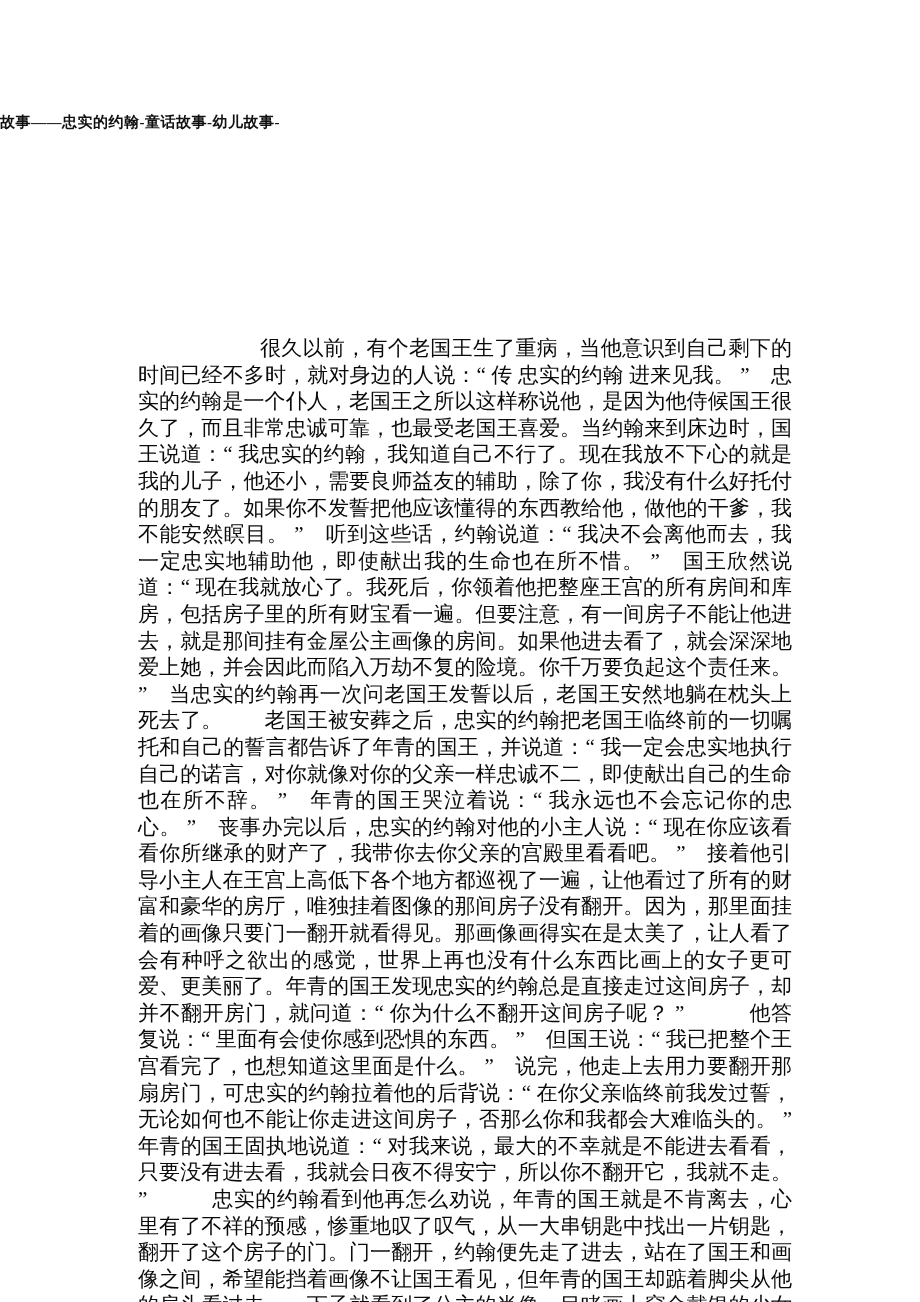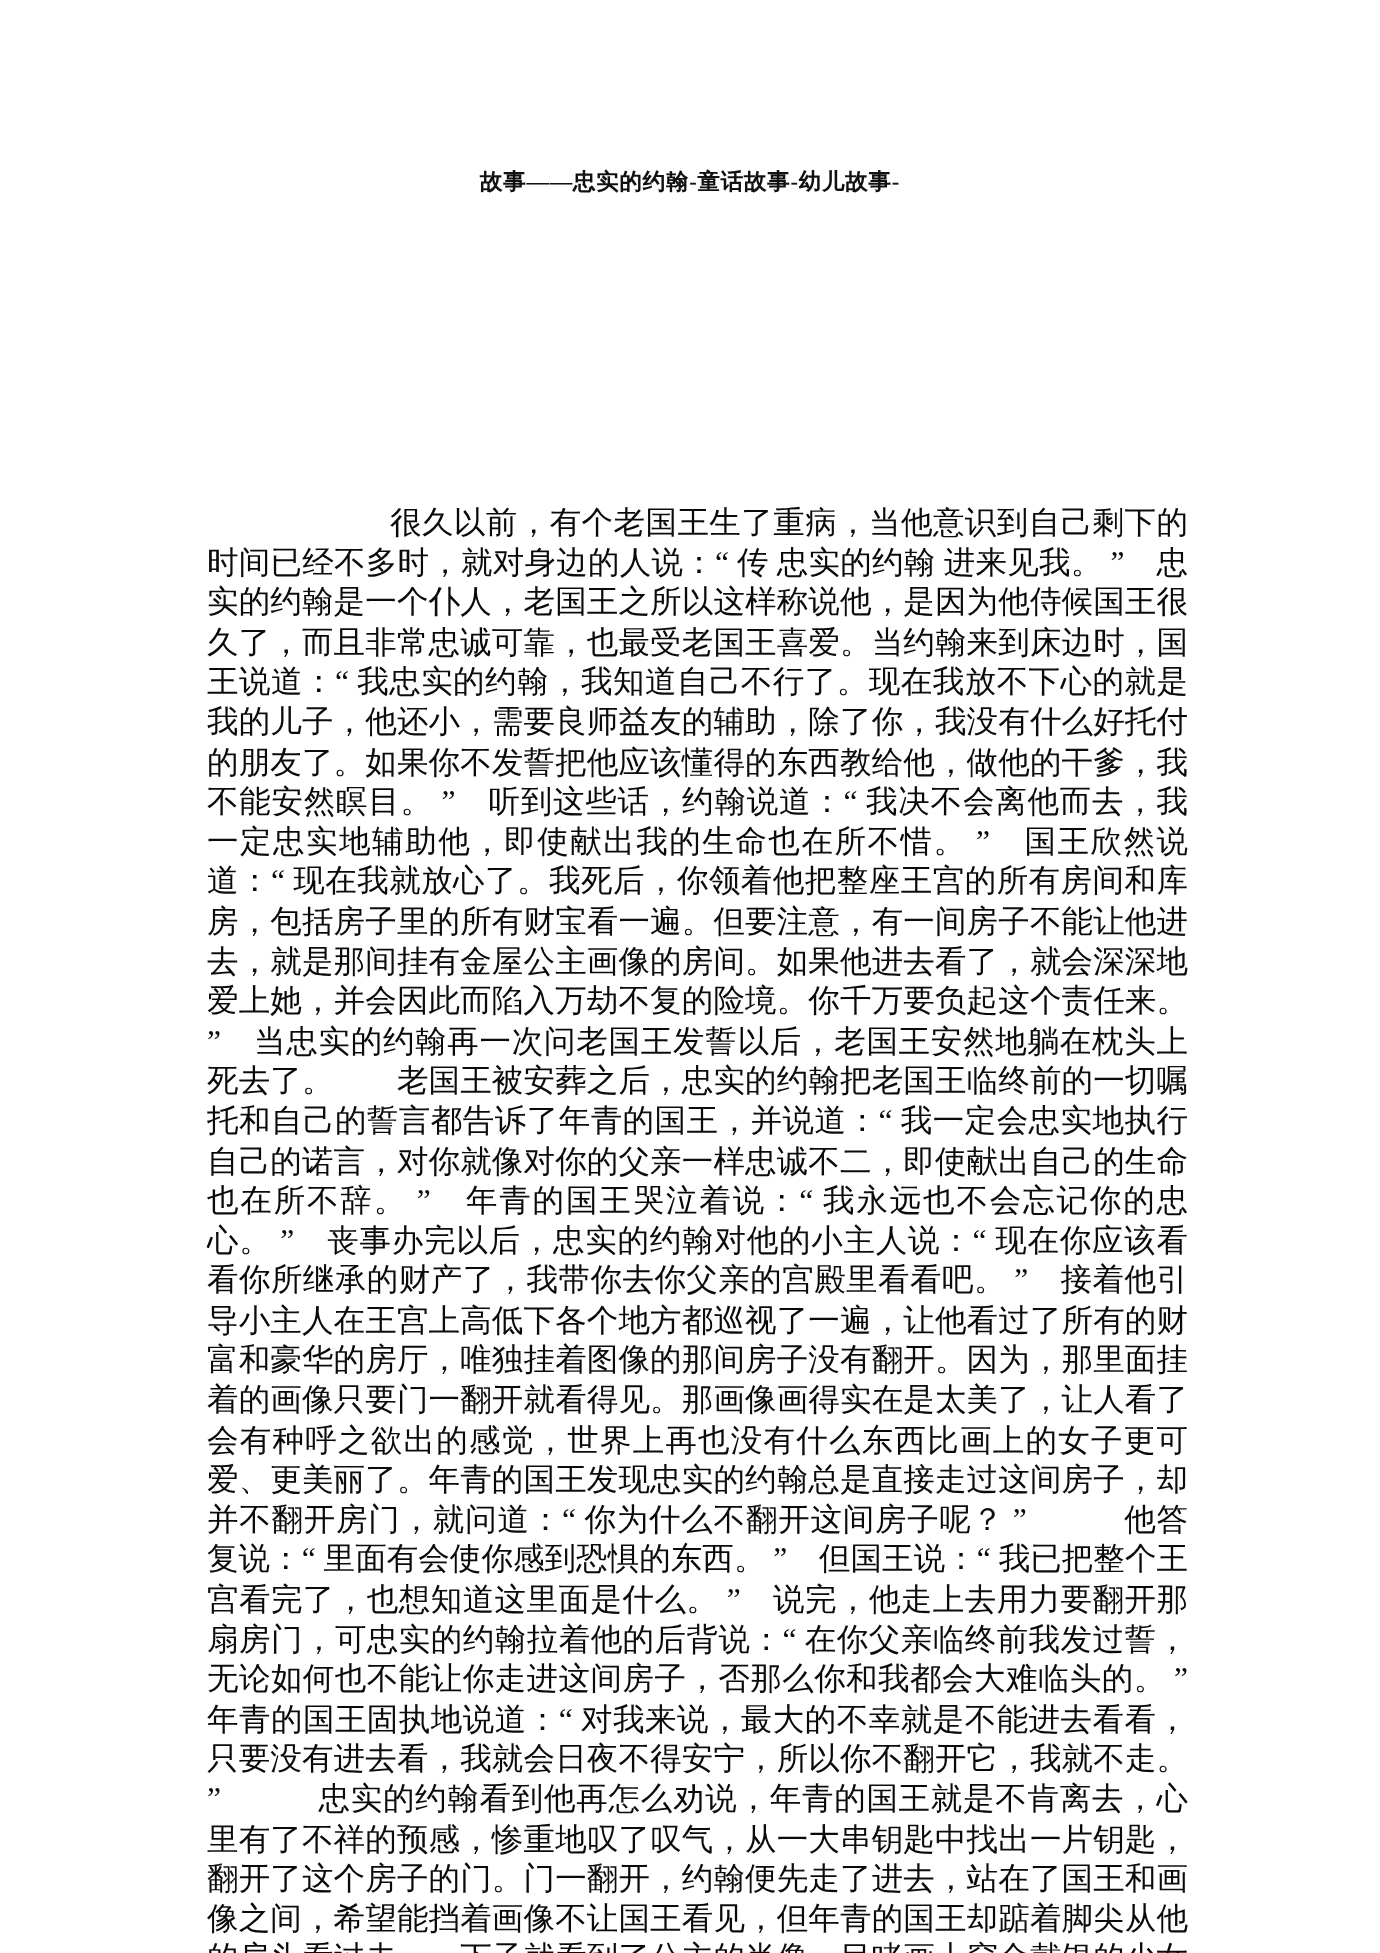--- a/index.html
+++ b/index.html
@@ -16,21 +16,20 @@
   }
   .page {
     position: relative;
     width: 920px;
     height: 1302px;
     background: #ffffff;
   }
   .doc-title {
     margin: 0;
     padding-top: 112px;
-    text-align: center;
     font-size: 15px;
     line-height: 21px;
     font-weight: bold;
     letter-spacing: 0.5px;
     color: #111111;
     font-family: "Liberation Serif", "DejaVu Serif", serif;
   }
   .doc-body {
     margin: 202px 128px 0 138px;
     width: 654px;

